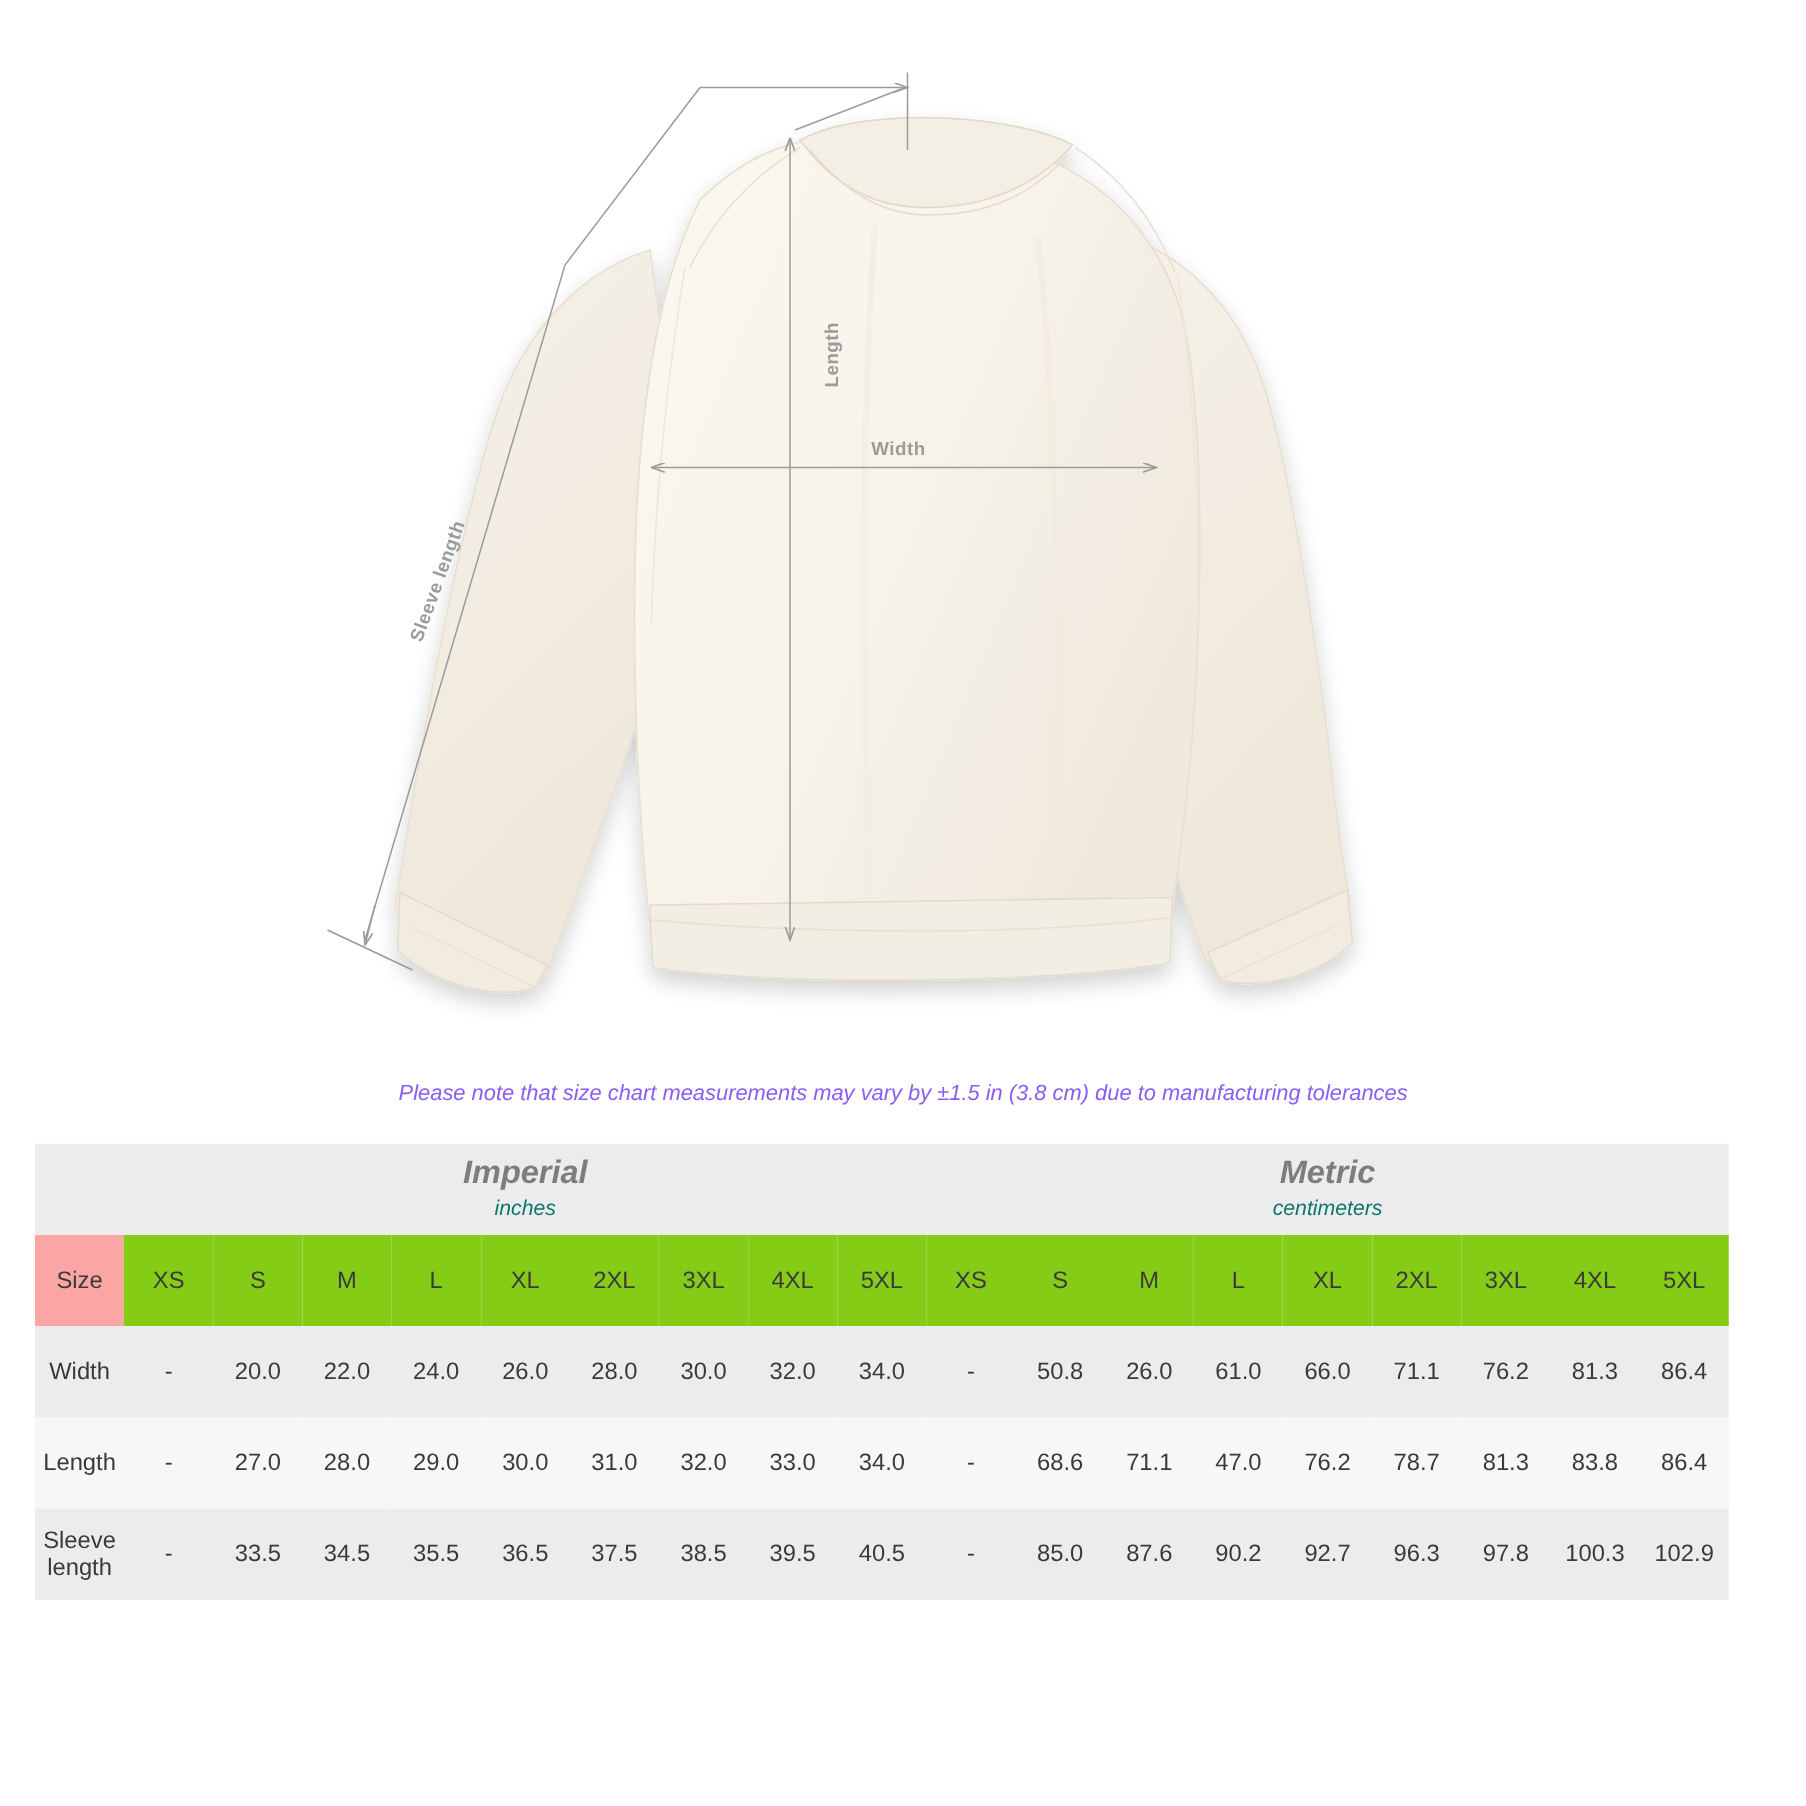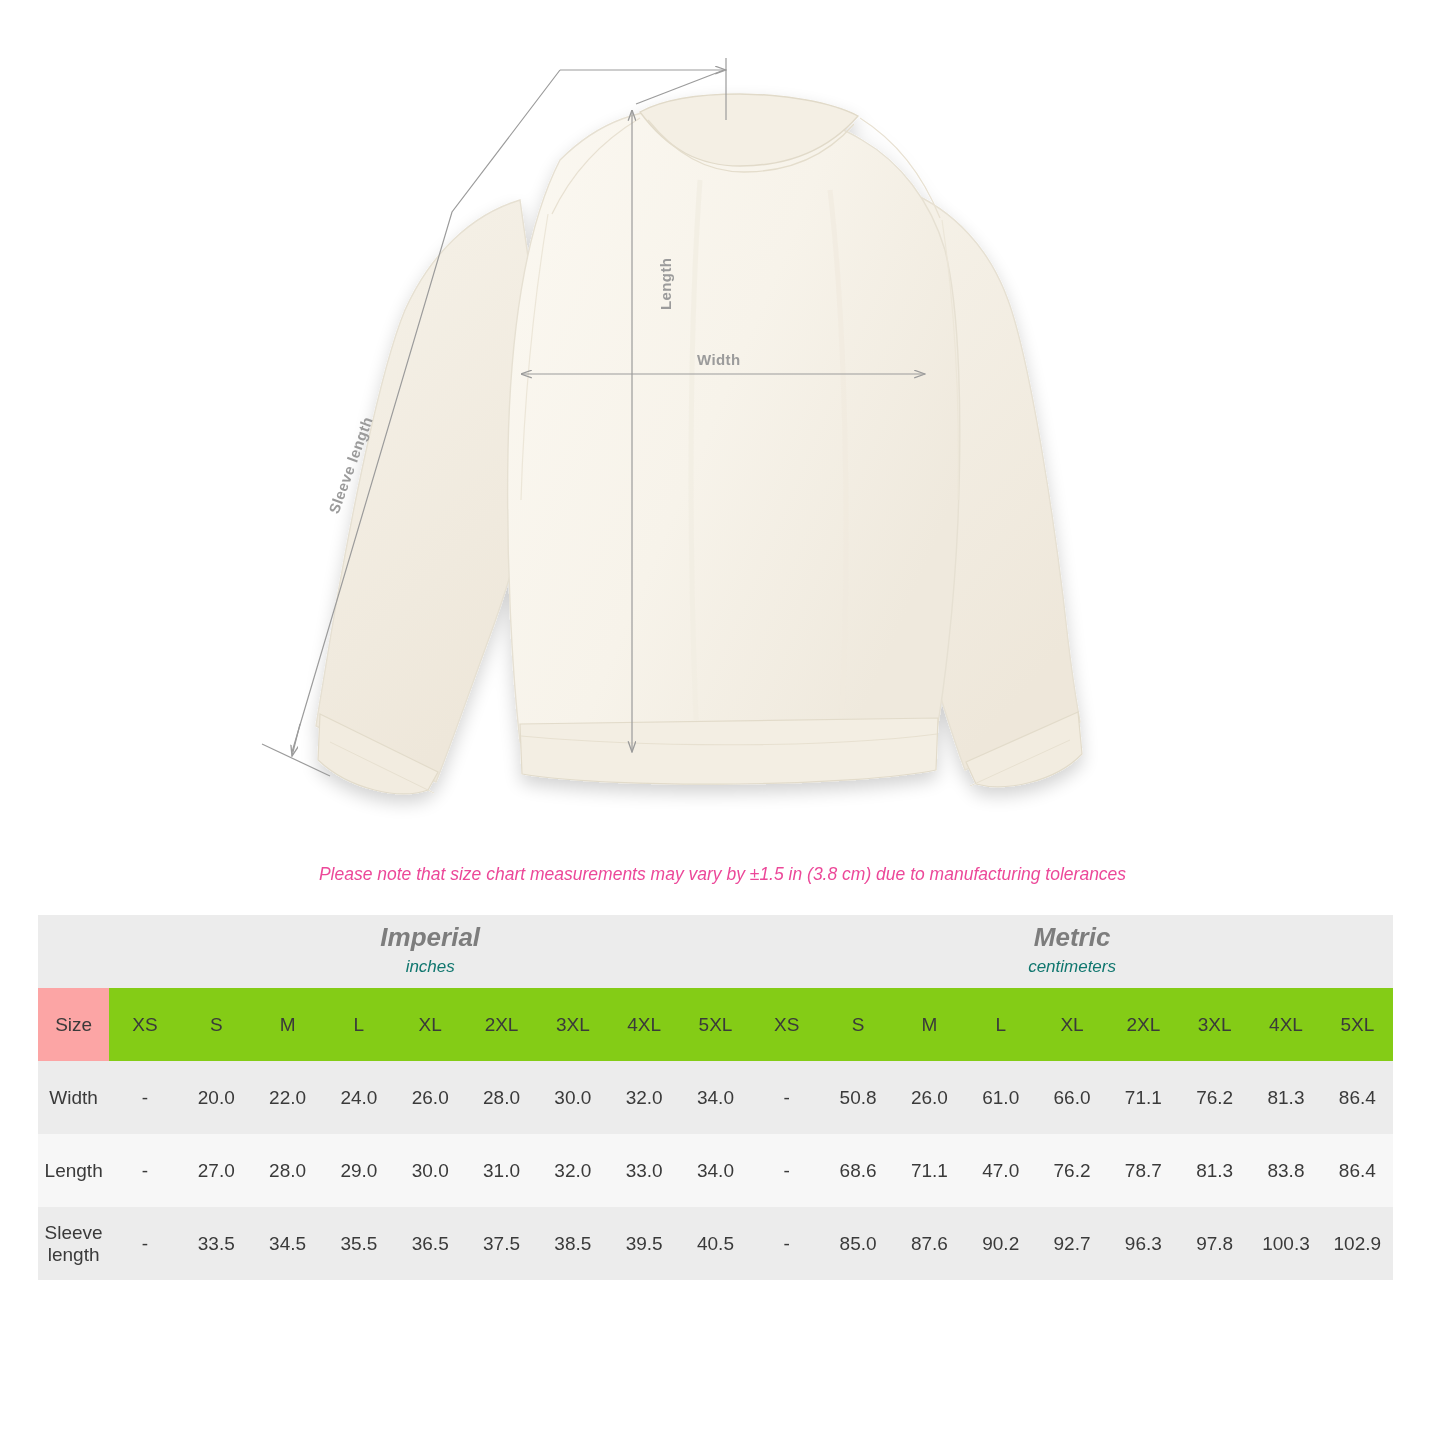--- a/index.html
+++ b/index.html
@@ -57,27 +57,27 @@
   .chart-title {
     font-size: 29px;
     font-weight: bold;
     color: #1b1b1b;
     letter-spacing: .2px;
   }
   .chart-note {
     margin-top: 24px;
     font-size: 17.5px;
     font-style: italic;
-    color: #ec4899;
+    color: #8b5cf6;
   }
 
   
   .table-wrap {
     margin-top: 30px;
-    padding: 0 38px;
+    padding: 0 28px;
   }
   table.size-table {
     width: 1355px;
     border-collapse: collapse;
     table-layout: fixed;
   }
   table.size-table td,
   table.size-table th {
     text-align: center;
     font-size: 19px;

